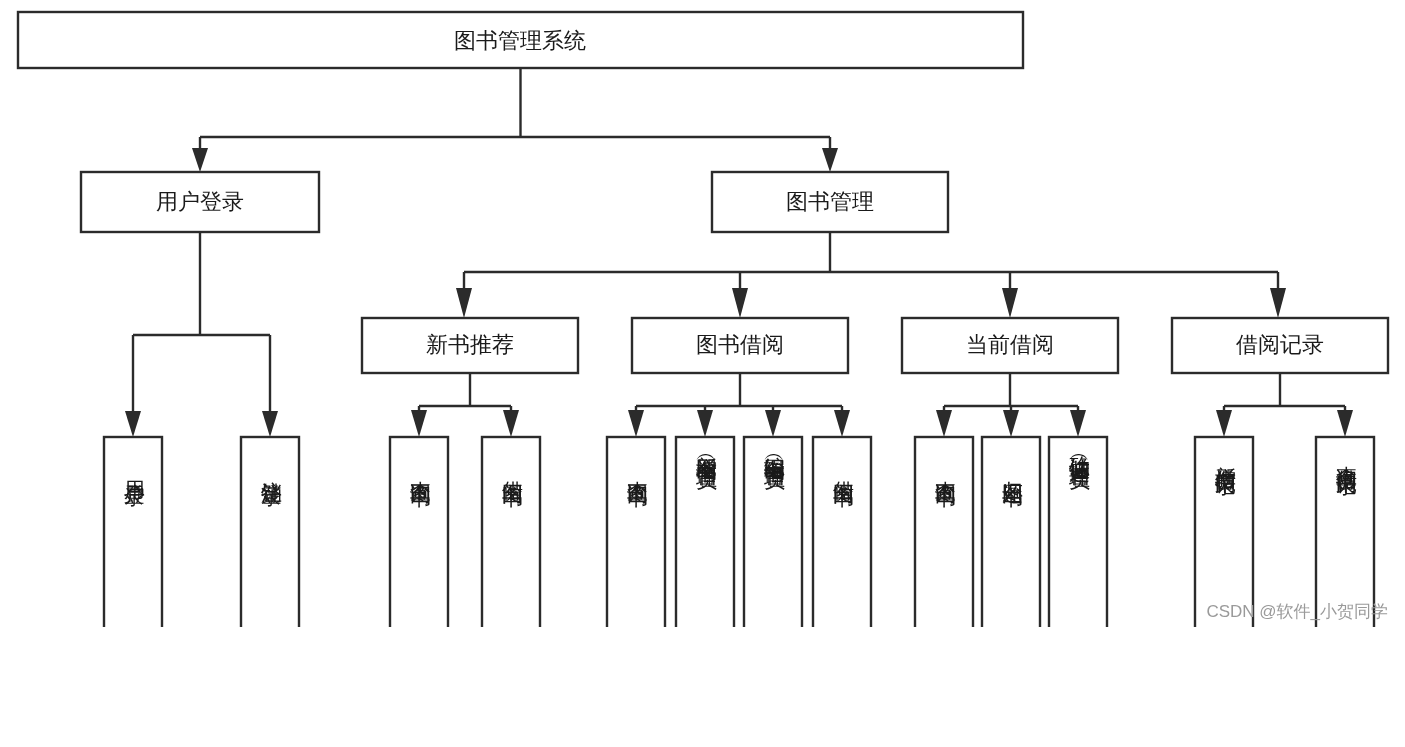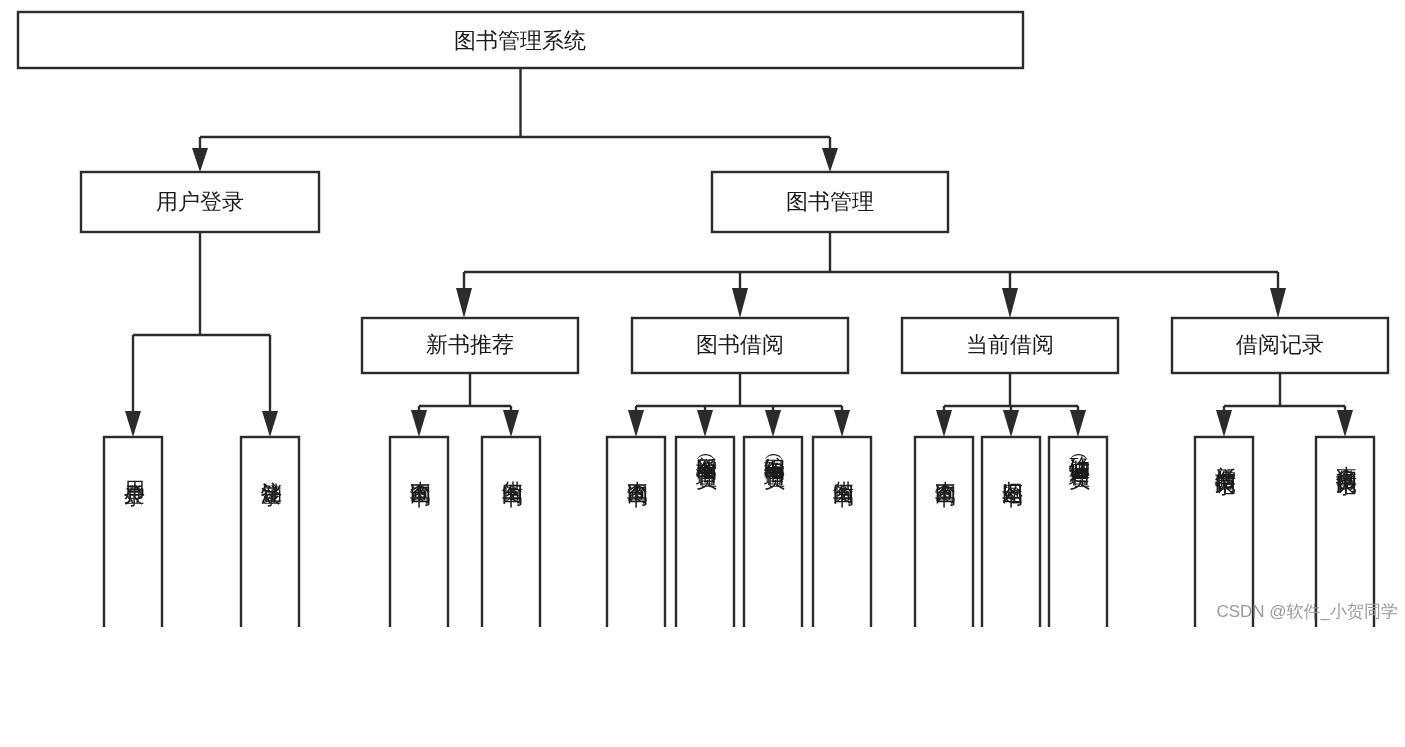--- a/index.html
+++ b/index.html
@@ -52,21 +52,21 @@
   }
   .label-v {
     font-size: 21px;
     writing-mode: vertical-rl;
     text-orientation: upright;
     glyph-orientation-vertical: 0;
     letter-spacing: 2px;
   }
   .watermark {
     position: absolute;
-    right: 7px;
+    right: 17px;
     bottom: 4px;
     font-family: "Liberation Sans", "DejaVu Sans", sans-serif;
     font-size: 17px;
     color: #9a9a9a;
     white-space: nowrap;
     pointer-events: none;
     user-select: none;
   }
 </style>
 </head>

